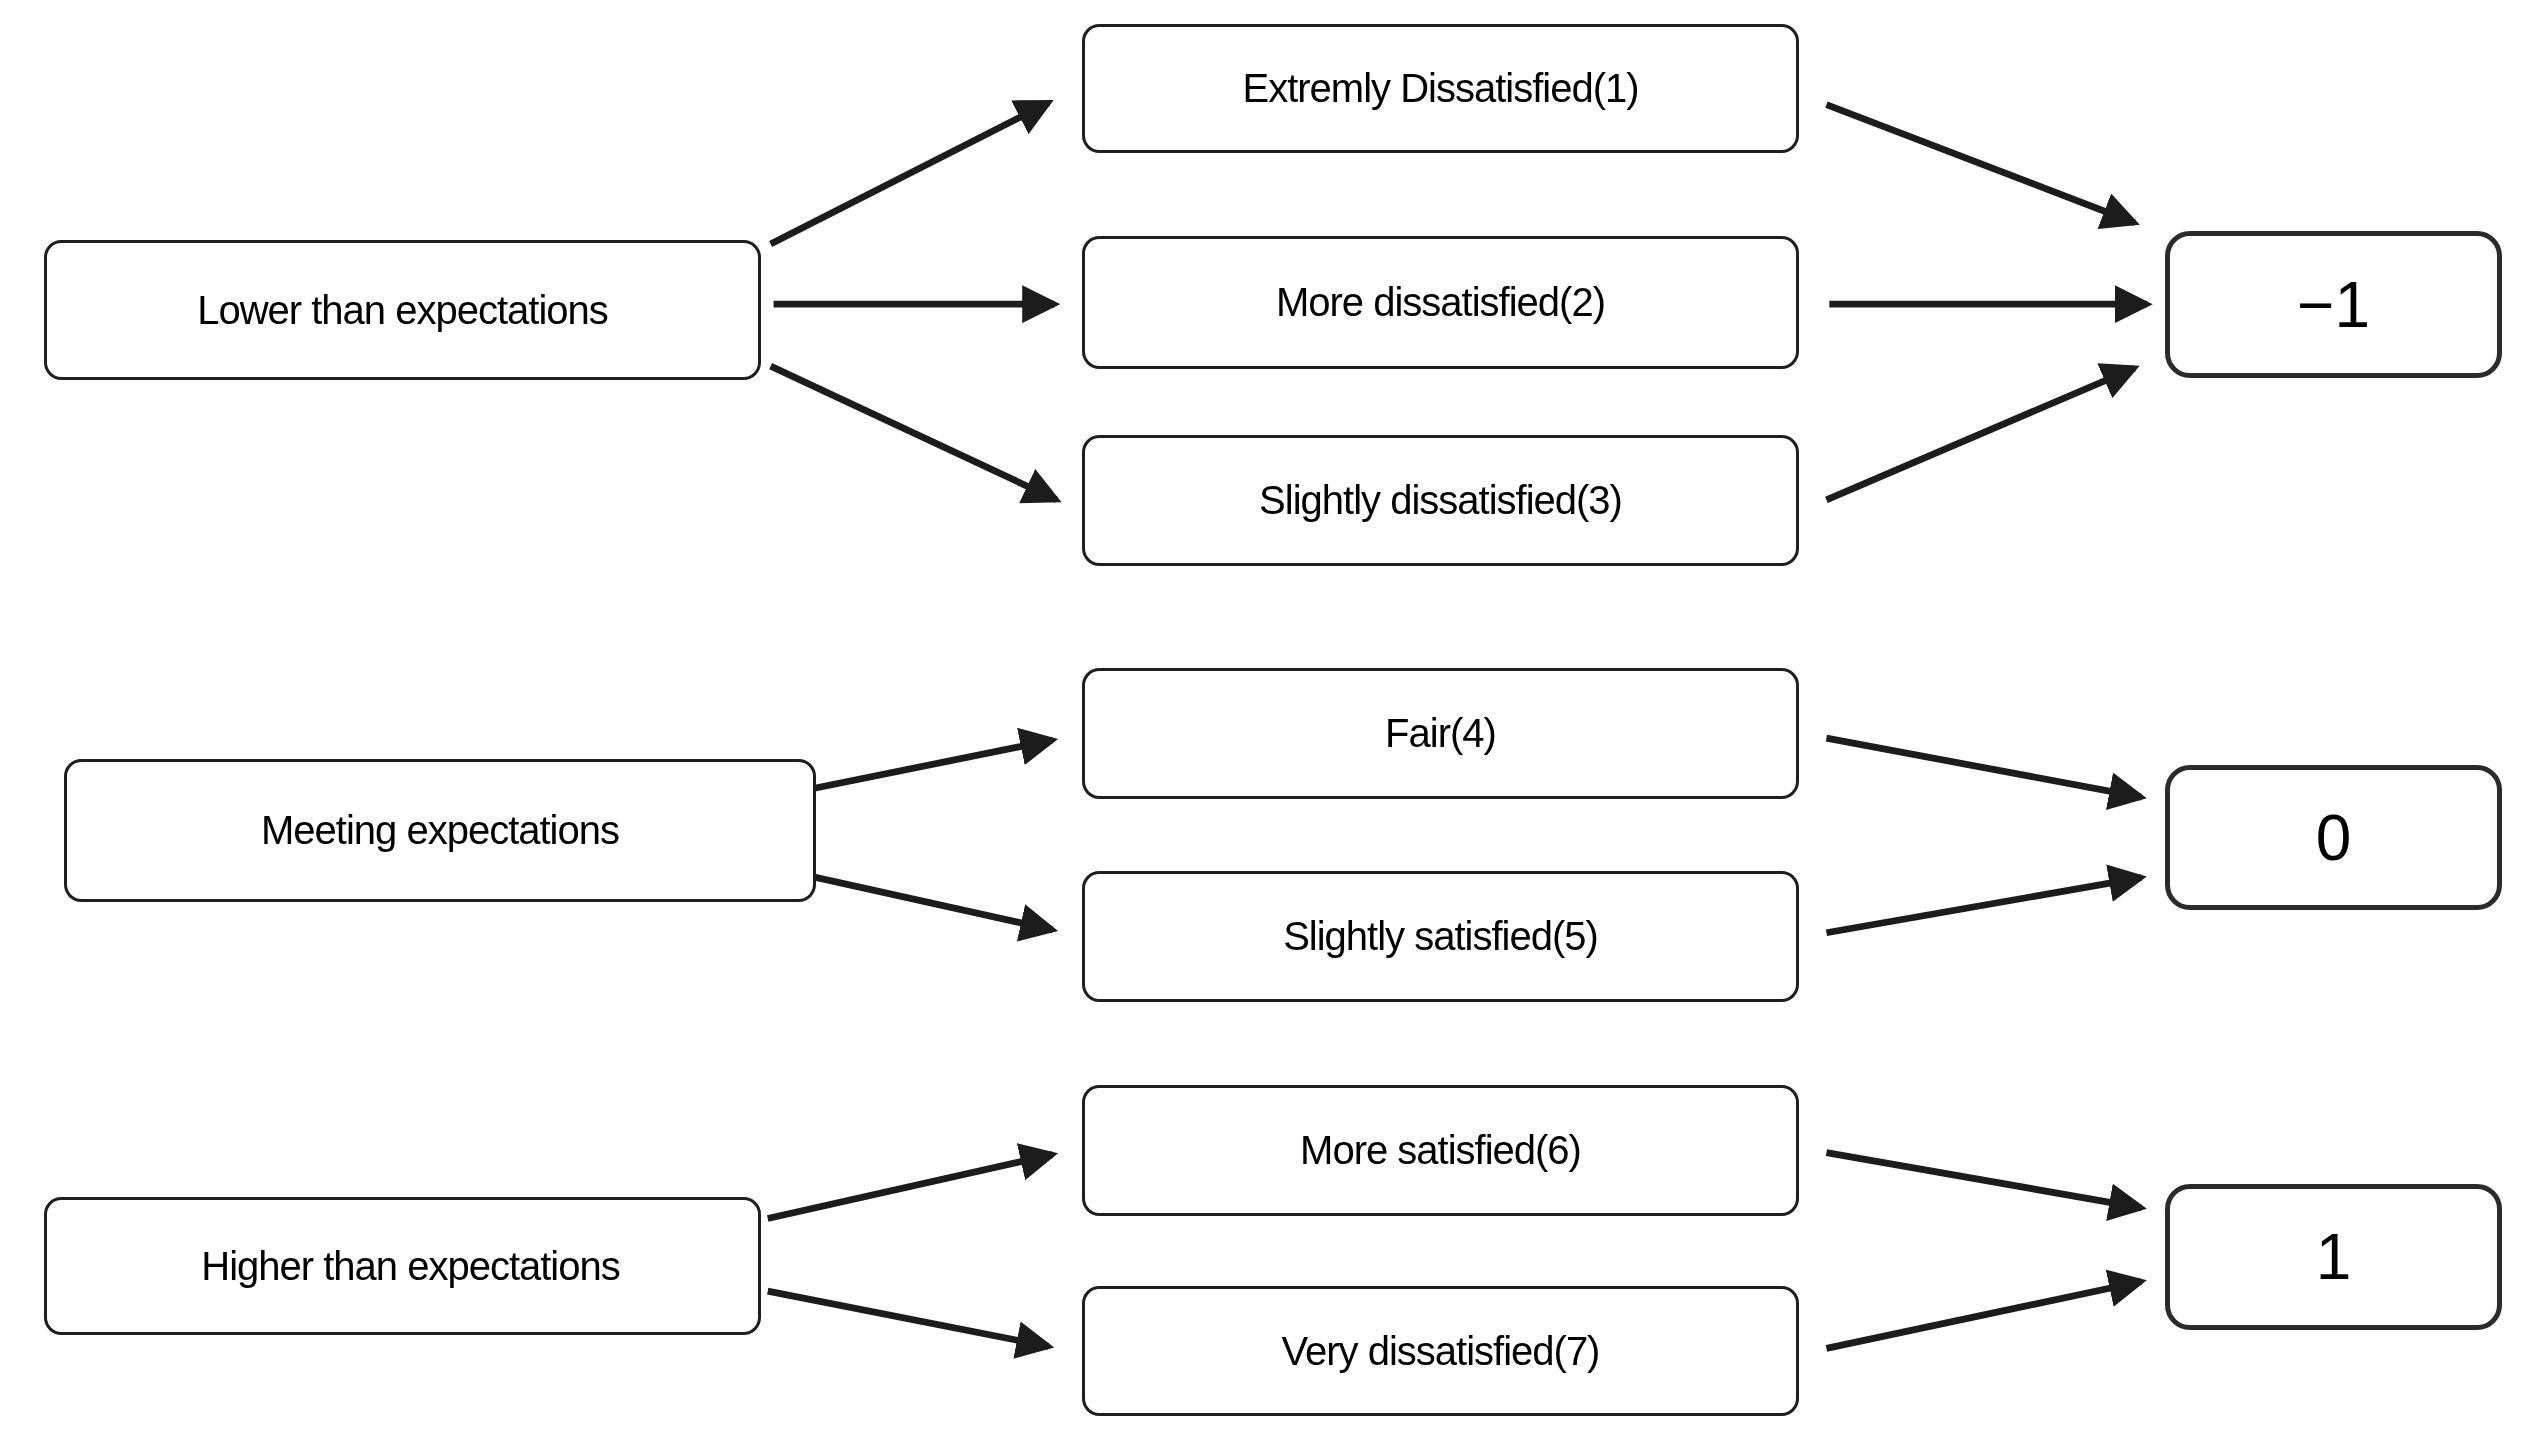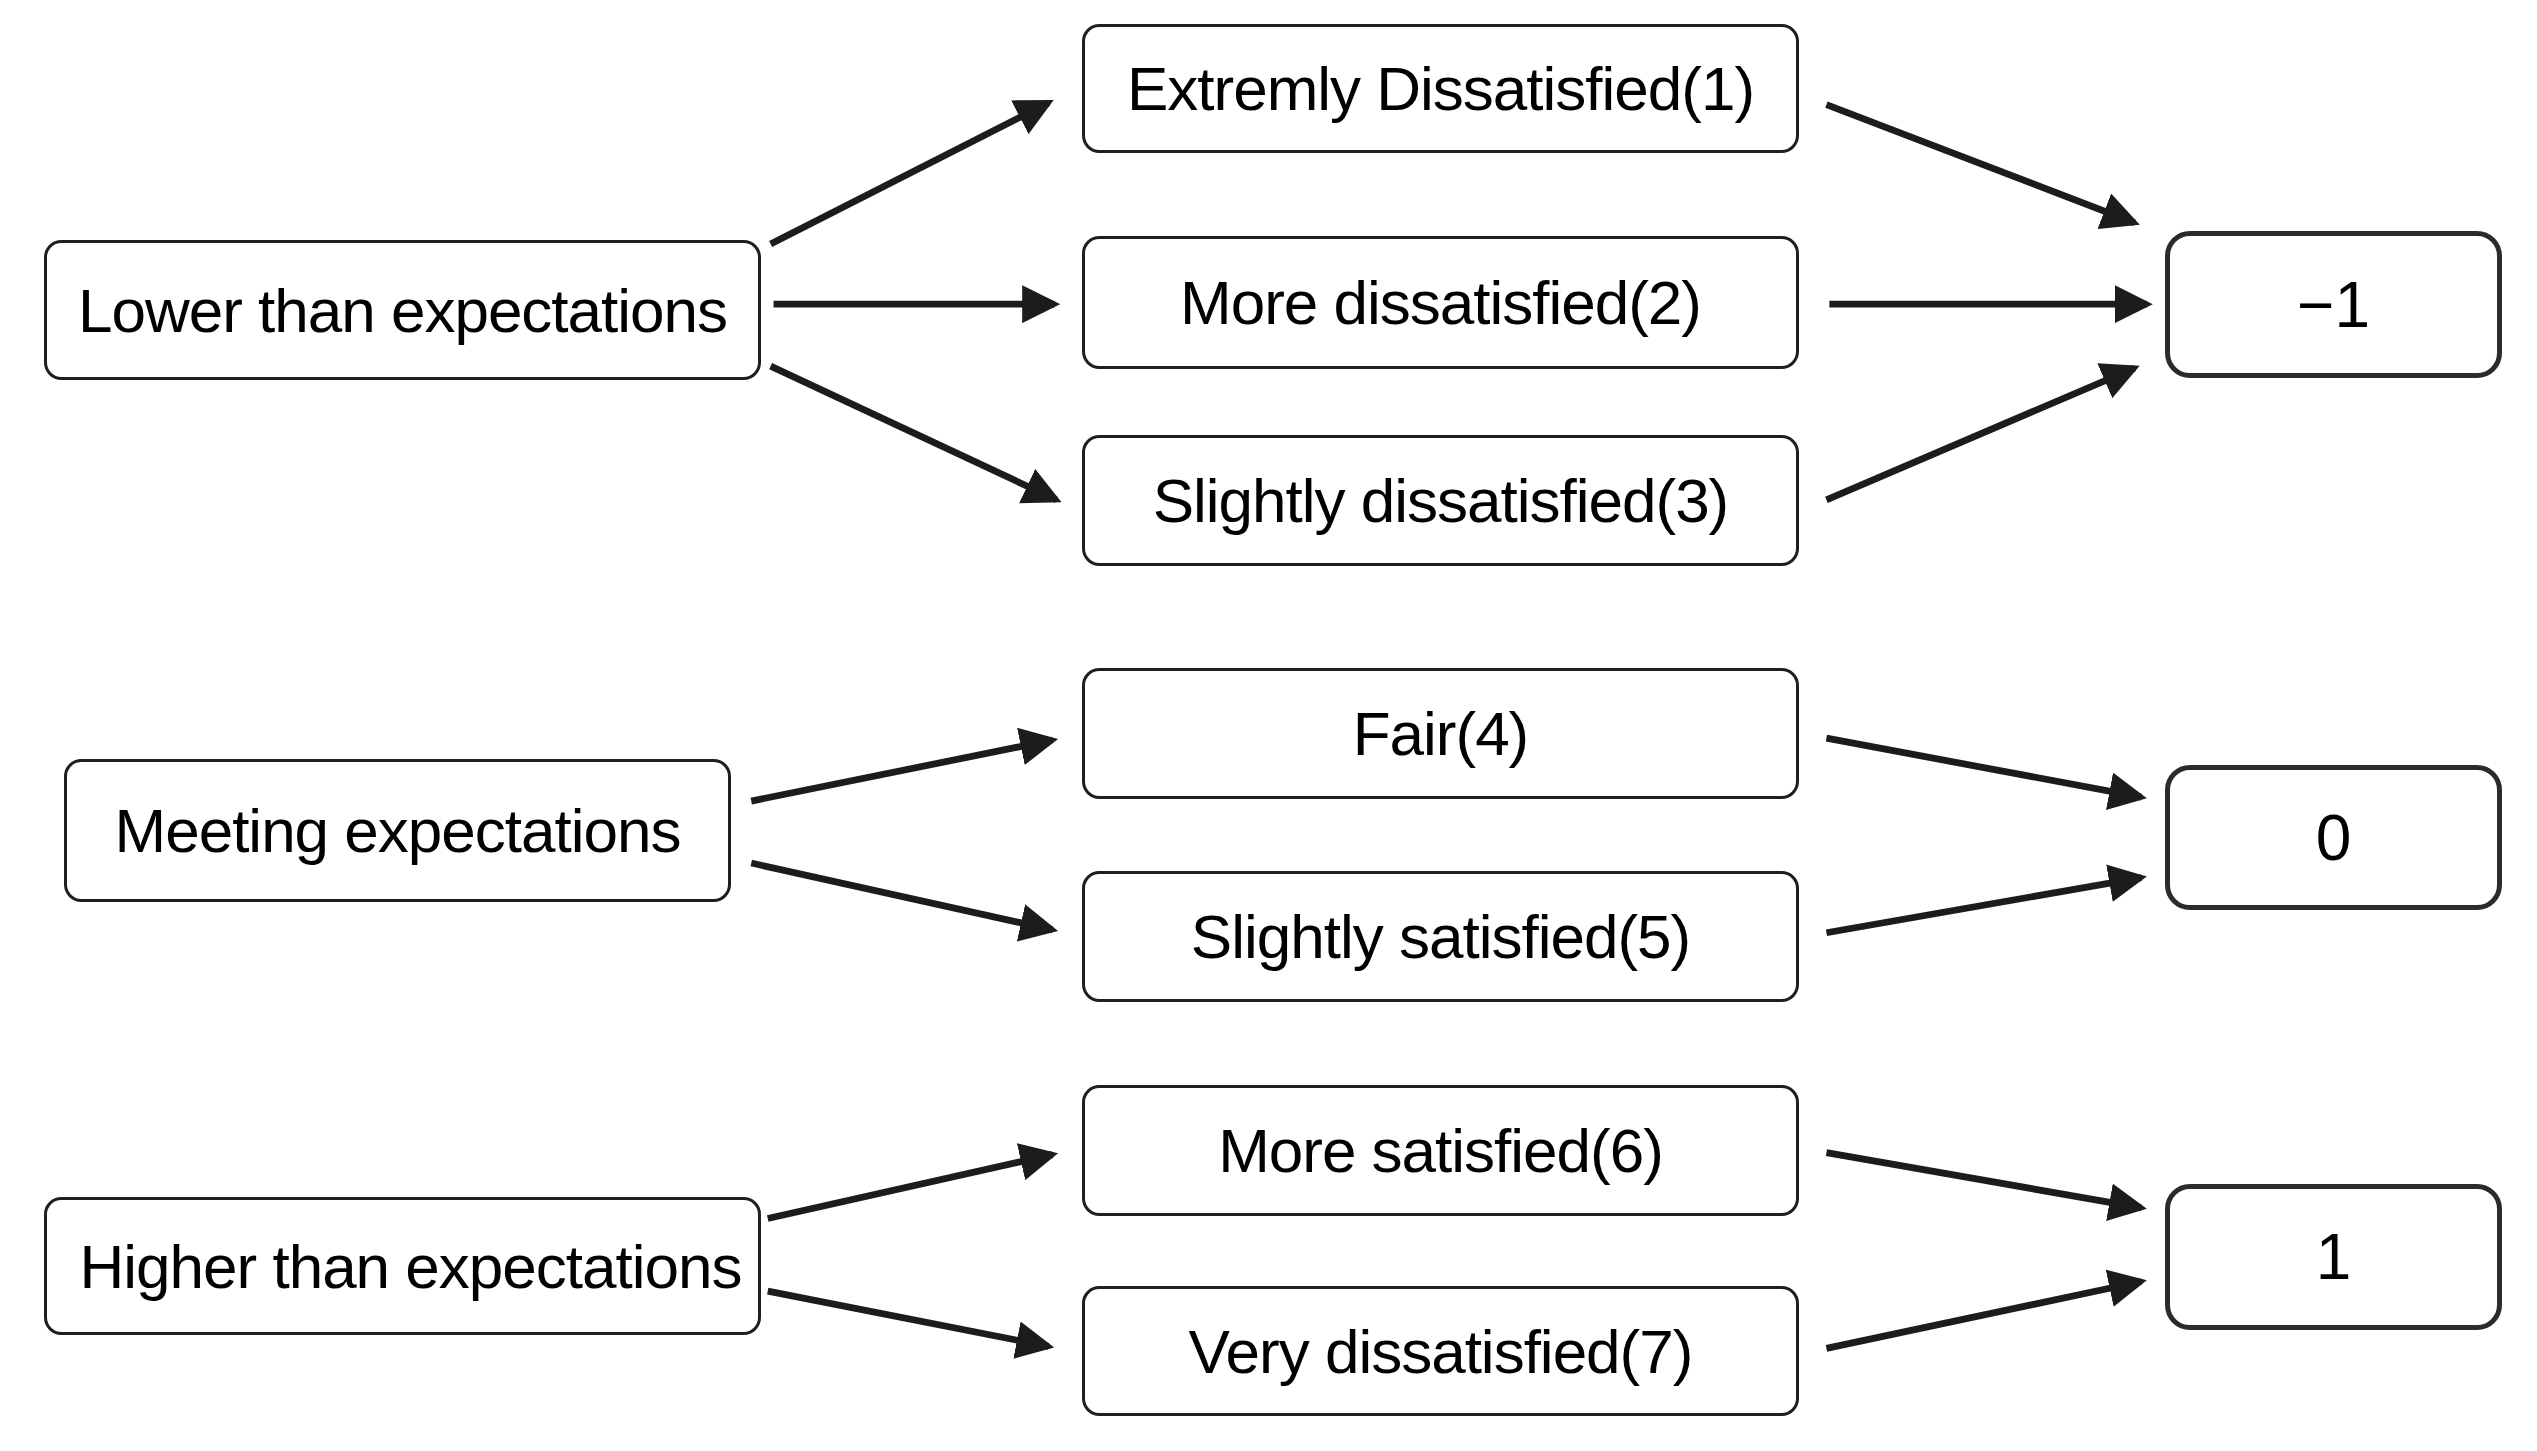--- a/index.html
+++ b/index.html
@@ -24,35 +24,35 @@
     height: 1451px;
   }
   .box {
     position: absolute;
     background: #ffffff;
     border: 3.9px solid #1f1f1f;
     border-radius: 17.4px;
     display: flex;
     align-items: center;
     justify-content: center;
-    font-size: 62px;
+    font-size: 40px;
     letter-spacing: -1px;
     white-space: nowrap;
     box-sizing: border-box;
   }
   .score {
     border-width: 5.8px;
     border-color: #2b2b2b;
     border-radius: 25px;
     font-size: 64px;
     letter-spacing: 0;
   }
   
   .l1 { left: 44px;  top: 240px;  width: 717px; height: 140px; }
-  .l2 { left: 64px;  top: 759px;  width: 667px; height: 143px; }
+  .l2 { left: 64px;  top: 759px;  width: 752px; height: 143px; }
   .l3 { left: 44px;  top: 1197px; width: 717px; height: 138px; padding-left: 16px; }
   
   .m1 { left: 1082px; top: 24px;   width: 717px; height: 129px; }
   .m2 { left: 1082px; top: 236px;  width: 717px; height: 133px; }
   .m3 { left: 1082px; top: 435px;  width: 717px; height: 131px; }
   .m4 { left: 1082px; top: 668px;  width: 717px; height: 131px; }
   .m5 { left: 1082px; top: 871px;  width: 717px; height: 131px; }
   .m6 { left: 1082px; top: 1085px; width: 717px; height: 131px; }
   .m7 { left: 1082px; top: 1286px; width: 717px; height: 130px; text-align: right; }
   

